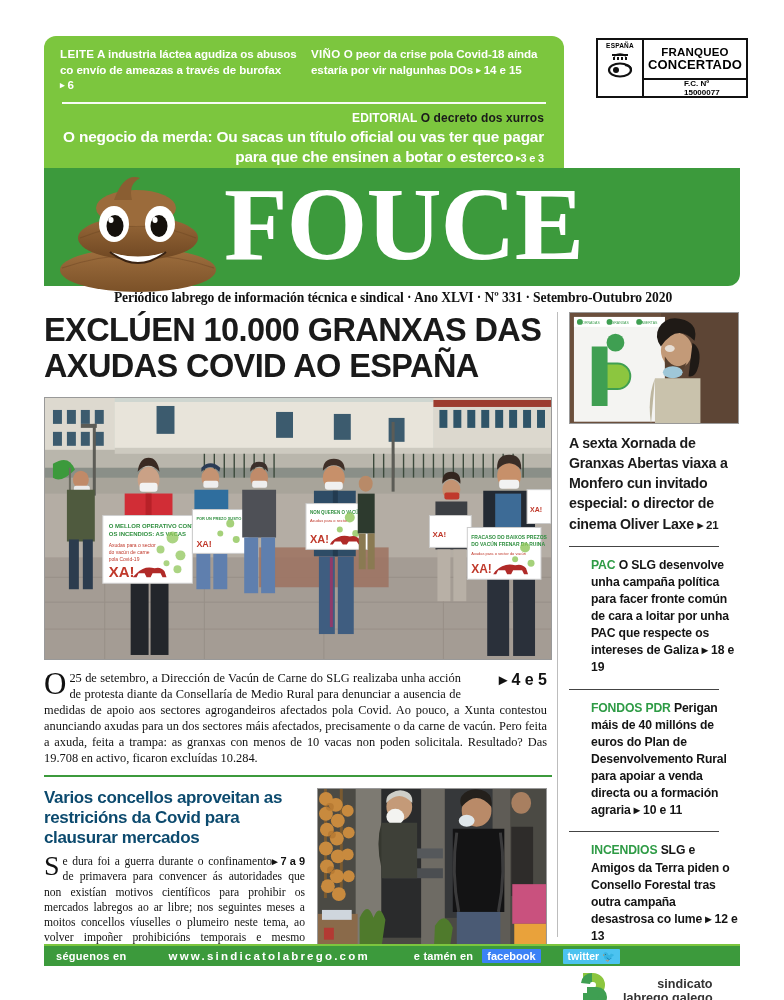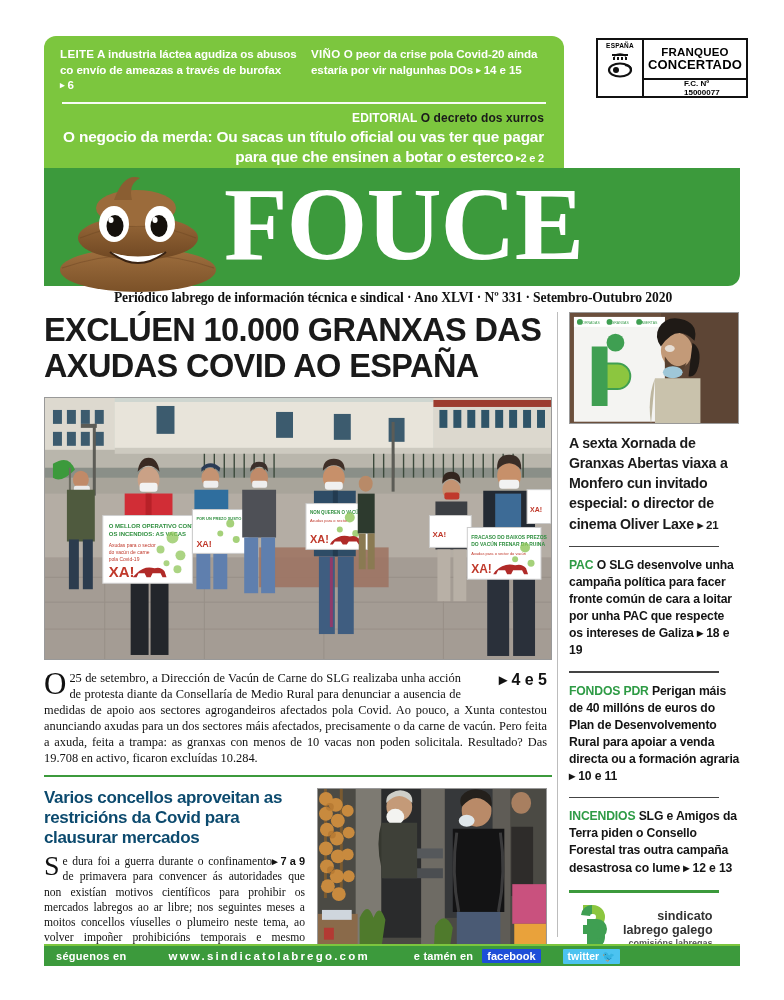--- a/index.html
+++ b/index.html
@@ -102,73 +102,73 @@
   .sec2-body .pg { float:right; font-family:"Liberation Sans", sans-serif; font-weight:800; font-size:11px; }
   .photo-mkt { width:230px; height:160px; border:1px solid #999; overflow:hidden; position:relative; background:#4a4a46; }
 
   
   .photo-side { width:170px; height:112px; border:1px solid #999; overflow:hidden; position:relative; background:#6b5a4a; }
   .side-lead {
     margin-top:9px; font-size:14.2px; font-weight:600; line-height:1.42; color:#1a1a1a; letter-spacing:-.25px;
   }
   .side-lead .pg { font-weight:800; font-size:11.5px; }
   .rule-thin { height:1.2px; background:#444; margin:12px 0 10px 0; width:150px; }
-  .brief-item { font-size:12.2px; line-height:1.4; color:#141414; font-weight:600; letter-spacing:-.15px; }
+  .brief-item { font-size:12.2px; line-height:1.4; color:#141414; font-weight:600; letter-spacing:-.15px;margin-left:22px; }
   .brief-item .tag { color:#2e9b45; font-weight:800; }
   .brief-item .pg { font-weight:800; }
   .rule-green2 { height:3px; background:#3c9a3c; width:150px; margin:13px 0 10px 0; }
 
   .slg-logo { display:flex; align-items:center; gap:8px; margin-top:2px; }
   .slg-text { line-height:1.12;text-align:right; }
   .slg-t1 { font-size:12.6px; font-weight:600; color:#333; }
   .slg-t2 { font-size:12.6px; font-weight:600; color:#333; }
   .slg-t3 { font-size:9px; font-weight:700; color:#555; margin-top:1px;}
 
   
   .footer {
     position:absolute; left:44px; top:944px; width:696px; height:22px;
     background:#3c9a3c; display:flex; align-items:center; padding:0 12px;
     border-top:2px solid #7cc63e;
   }
   .f-seguenos { color:#fff; font-size:11px; font-weight:700; letter-spacing:.3px; }
   .f-url { color:#fff; font-size:11.5px; font-weight:800; letter-spacing:2.2px; margin-left:42px;}
   .f-tamen { color:#fff; font-size:11px; font-weight:700; margin-left:44px; letter-spacing:.2px;}
-  .badge-fb { background:#1d4ed8; color:#fff; font-size:11px; font-weight:700; padding:1px 5px; margin-left:9px; font-family:"Liberation Sans",sans-serif; border-radius:1px;}
+  .badge-fb { background:#3b82f6; color:#fff; font-size:11px; font-weight:700; padding:1px 5px; margin-left:9px; font-family:"Liberation Sans",sans-serif; border-radius:1px;}
   .badge-tw { background:#4cc3f0; color:#fff; font-size:10.5px; font-weight:700; padding:1px 5px; margin-left:22px; border-radius:1px;}
 
   
   .sky { position:absolute; inset:0; }
 </style>
 </head>
 <body>
 
 <div class="page">
 
   <div class="topwrap">
     <div class="topbanner">
       <div class="brief-row">
         <div class="brief">
           <span class="tag">LEITE</span>
           <span>A industria láctea agudiza os abusos co envío de ameazas a través de burofax</span>
           <span class="pg"><span class="arrow">▸</span> <span>6</span></span>
         </div>
         <div class="brief">
           <span class="tag">VIÑO</span>
-          <span>O peor da crise pola Covid-20 aínda estaría por vir nalgunhas DOs</span>
+          <span>O peor da crise pola Covid-18 aínda estaría por vir nalgunhas DOs</span>
           <span class="pg"><span class="arrow">▸</span> <span>14 e 15</span></span>
         </div>
       </div>
       <div class="hr-white"></div>
       <div class="ed-block">
         <div class="ed-line1">
           <span class="edlabel">EDITORIAL</span>
           <span class="edtitle">O decreto dos xurros</span>
         </div>
         <div class="ed-big">
-          <span>O negocio da merda: Ou sacas un título oficial ou vas ter que pagar para que che ensinen a botar o esterco</span><span class="pg"> <span class="arrow">▸</span><span>2 e 2</span></span>
+          <span>O negocio da merda: Ou sacas un título oficial ou vas ter que pagar para que che ensinen a botar o esterco</span><span class="pg"> <span class="arrow">▸</span><span>3 e 3</span></span>
         </div>
       </div>
     </div>
   </div>
 
   <div class="franqueo">
     <div class="fr-left">
       <div class="fr-espana">ESPAÑA</div>
       <div class="fr-icons">
         <svg width="30" height="30" viewBox="0 0 30 30">

